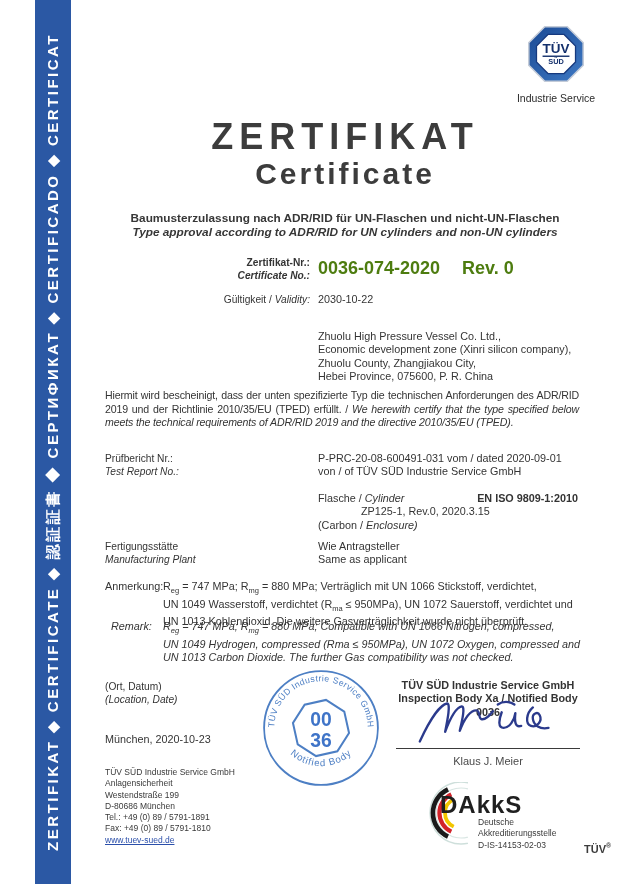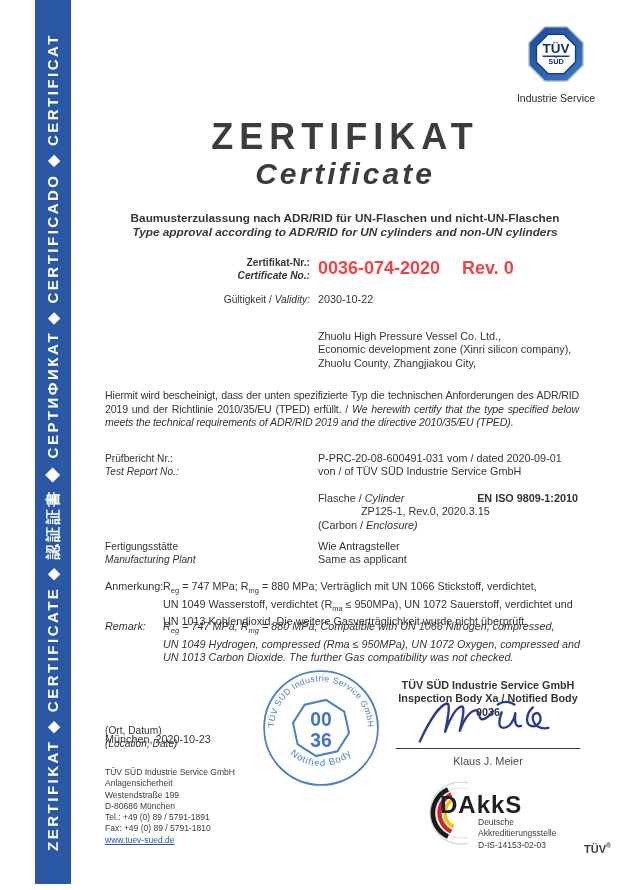--- a/index.html
+++ b/index.html
@@ -12,23 +12,23 @@
   .lab{font-size:10.2px;line-height:13px;}
   .right{text-align:right;}
   .center{text-align:center;}
   sub{font-size:7.5px;}
   [data-bind-lines] > div{white-space:nowrap;}
   .sidebar{position:absolute;left:35px;top:0;width:36px;height:884px;background:#2b58a4;}
   .sidebar-text{position:absolute;left:50%;top:50%;
         transform:translate(-50%,-50%) rotate(-90deg);
         white-space:nowrap;color:#ffffff;font-weight:bold;font-size:15px;letter-spacing:2.5px;}
   .title-de{font-size:36px;font-weight:bold;letter-spacing:6px;color:#3c3c3c;}
-  .title-en{font-size:30px;font-weight:bold;font-style:italic;letter-spacing:3px;color:#3c3c3c;text-align:center;}
+  .title-en{font-size:30px;font-weight:bold;letter-spacing:3px;color:#3c3c3c;text-align:center;}
   .subtitle{font-size:11.8px;line-height:14px;font-weight:bold;color:#373737;}
-  .certno{font-size:18px;font-weight:bold;color:#ef4444;}
+  .certno{font-size:18px;font-weight:bold;color:#4d7c0f;}
   .statement{font-size:10.6px;line-height:13.6px;letter-spacing:-0.15px;text-align:justify;}
   .small{font-size:8.5px;line-height:11.3px;color:#3a3a3a;}
   .link{color:#2b4faa;text-decoration:underline;}
   .sig-line{border-top:1.6px solid #3a3a3a;height:0;}
   .signer{font-size:11px;color:#4a4a4a;}
   .dakks-name{font-family:Liberation Sans, sans-serif;font-weight:bold;font-size:24px;color:#1f1f1f;letter-spacing:1px;}
   .tuv-mark{font-size:11px;font-weight:bold;color:#3c3c3c;}
   .tuv-mark sup{font-size:7px;}
   .caption{font-size:10.5px;color:#2a2a2a;}
 </style>
@@ -76,20 +76,21 @@
 
   <div class="abs right lab" style="left:105px;top:293px;width:205px;">
     <span data-bind="cert.validity_label_de">Gültigkeit / </span><span class="i" data-bind="cert.validity_label_en">Validity:</span>
   </div>
   <div class="abs fs" style="left:318px;top:293px;" data-bind="cert.validity_value">2030-10-22</div>
 
   <div class="abs fs" style="left:318px;top:330px;width:270px;" data-bind-lines="applicant.lines">
       <div>Zhuolu High Pressure Vessel Co. Ltd.,</div>
       <div>Economic development zone (Xinri silicon company),</div>
       <div>Zhuolu County, Zhangjiakou City,</div>
+      <div>Hebei Province, 075600, P. R. China</div>
     </div>
 
   <p class="abs statement" style="left:105px;top:389px;width:474px;margin:0;">
     <span data-bind="statement.de">Hiermit wird bescheinigt, dass der unten spezifizierte Typ die technischen Anforderungen des ADR/RID 2019 und der Richtlinie 2010/35/EU (TPED) erfüllt. / </span><span class="i" data-bind="statement.en">We herewith certify that the type specified below meets the technical requirements of ADR/RID 2019 and the directive 2010/35/EU (TPED).</span>
   </p>
 
   <div class="abs lab" style="left:105px;top:452px;width:212px;">
     <div data-bind="test_report.label_de">Prüfbericht Nr.:</div>
     <div class="i" data-bind="test_report.label_en">Test Report No.:</div>
   </div>
@@ -113,28 +114,28 @@
     <div data-bind="plant.value_de">Wie Antragsteller</div>
     <div data-bind="plant.value_en">Same as applicant</div>
   </div>
 
   <div class="abs fs" style="left:105px;top:580px;" data-bind="remark.label_de">Anmerkung:</div>
   <div class="abs fs" style="left:163px;top:580px;width:430px;" data-bind-lines="remark.de_lines">
       <div>R<sub>eg</sub> = 747 MPa; R<sub>mg</sub> = 880 MPa; Verträglich mit UN 1066 Stickstoff, verdichtet,</div>
       <div>UN 1049 Wasserstoff, verdichtet (R<sub>ma</sub> ≤ 950MPa), UN 1072 Sauerstoff, verdichtet und</div>
       <div>UN 1013 Kohlendioxid. Die weitere Gasverträglichkeit wurde nicht überprüft.</div>
     </div>
-  <div class="abs fs i" style="left:105px;top:620px;" data-bind="remark.label_en">Remark:</div>
+  <div class="abs fs i" style="left:111px;top:620px;" data-bind="remark.label_en">Remark:</div>
   <div class="abs fs i" style="left:163px;top:620px;width:440px;" data-bind-lines="remark.en_lines">
       <div>R<sub>eg</sub> = 747 MPa; R<sub>mg</sub> = 880 MPa; Compatible with UN 1066 Nitrogen, compressed,</div>
       <div>UN 1049 Hydrogen, compressed (Rma ≤ 950MPa), UN 1072 Oxygen, compressed and</div>
       <div>UN 1013 Carbon Dioxide. The further Gas compatibility was not checked.</div>
     </div>
 
-  <div class="abs lab" style="left:105px;top:680px;width:150px;margin-top:44px;">
+  <div class="abs lab" style="left:105px;top:680px;width:150px;">
     <div data-bind="signing.place_label_de">(Ort, Datum)</div>
     <div class="i" data-bind="signing.place_label_en">(Location, Date)</div>
   </div>
   <div class="abs fs" style="left:105px;top:733px;" data-bind="signing.place_value">München, 2020-10-23</div>
 
   <div class="abs" style="left:258px;top:665px;width:126px;height:126px;">
     <svg width="126" height="126" viewBox="0 0 124 124">
       <circle cx="62" cy="62" r="56" fill="none" stroke="#4d7fc4" stroke-width="1.8"></circle>
       <path id="stampArcTop" d="M16,62 A46,46 0 0 1 108,62" fill="none"></path>
       <path id="stampArcBot" d="M22,74 A44,44 0 0 0 102,74" fill="none"></path>

